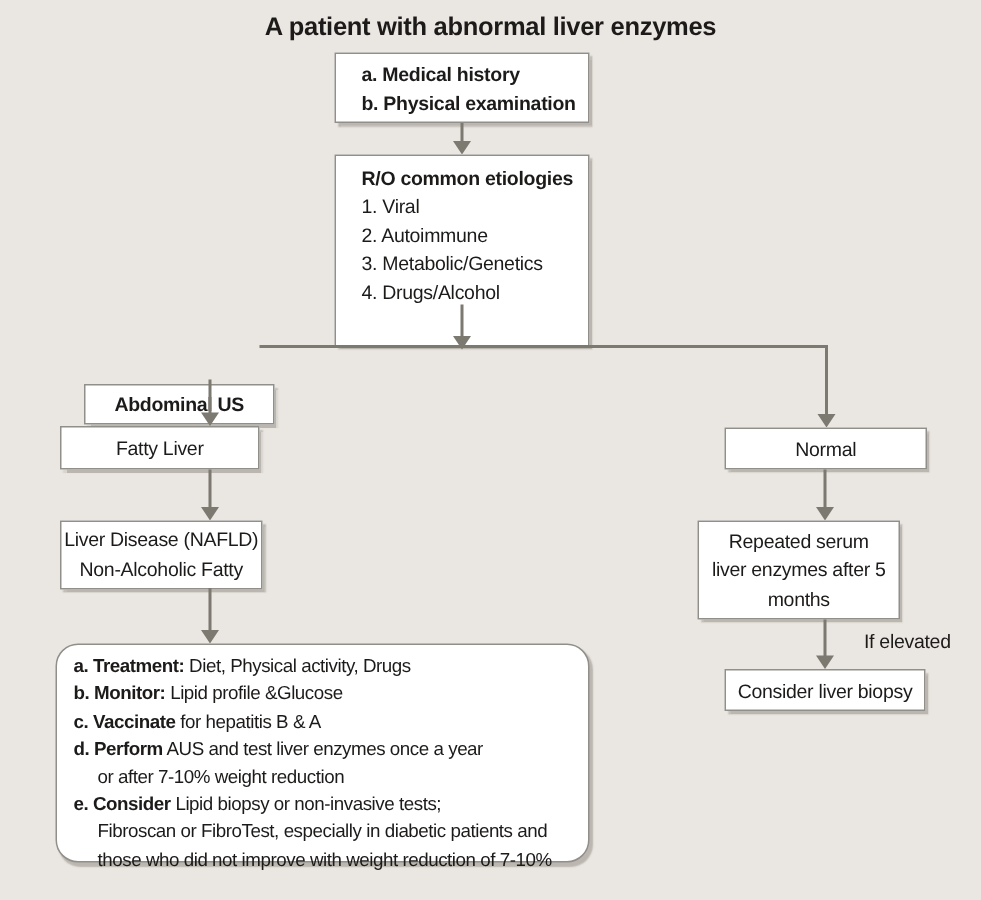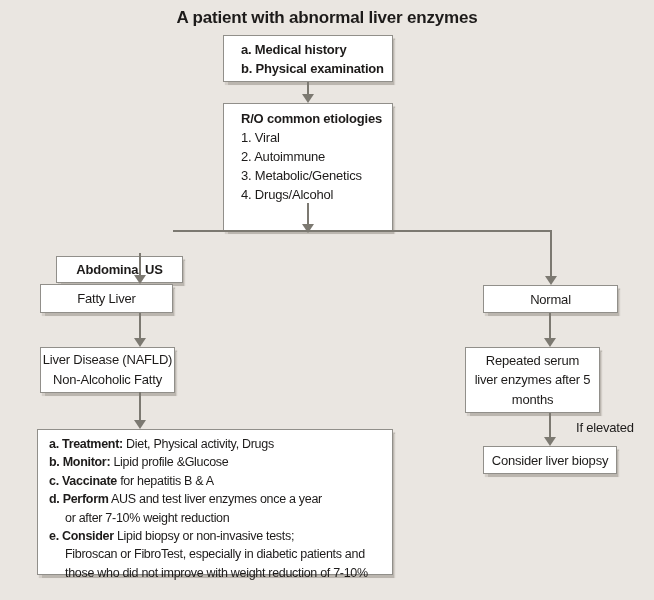--- a/index.html
+++ b/index.html
@@ -101,21 +101,21 @@
   <div class="box centered" style="left:40px;top:347px;width:135px;height:46px;line-height:20px;">
     <div>Liver Disease (NAFLD)</div>
     <div>Non-Alcoholic Fatty</div>
   </div>
 
   <div class="varrow" style="left:133px;top:392px;height:37px;">
     <i class="shaft"></i>
     <i class="head"></i>
   </div>
 
-  <div class="box mgmt" style="left:37px;top:429px;width:356px;height:146px;">
+  <div class="box mgmt" style="left:37px;top:429px;width:356px;height:146px;border-radius:15px;">
     <div class="mgmt-line">
       <b>a. Treatment:</b><span> Diet, Physical activity, Drugs</span>
     </div>
     <div class="mgmt-line">
       <b>b. Monitor:</b><span> Lipid profile &amp;Glucose</span>
     </div>
     <div class="mgmt-line">
       <b>c. Vaccinate</b><span> for hepatitis B &amp; A</span>
     </div>
     <div class="mgmt-line">

